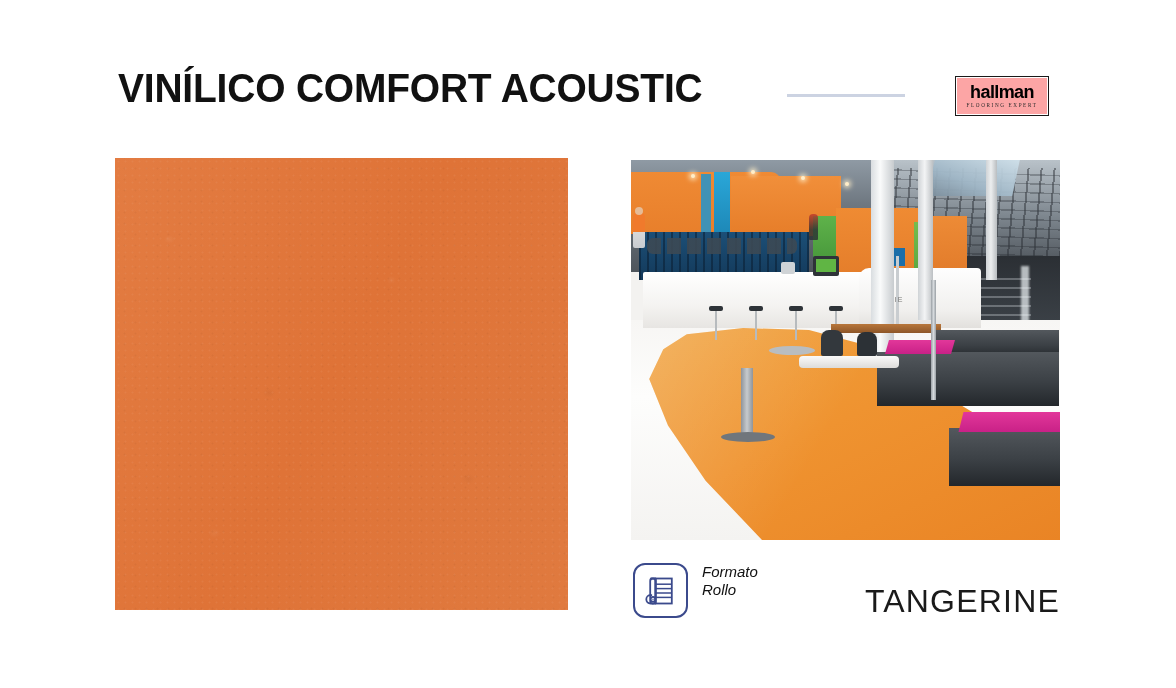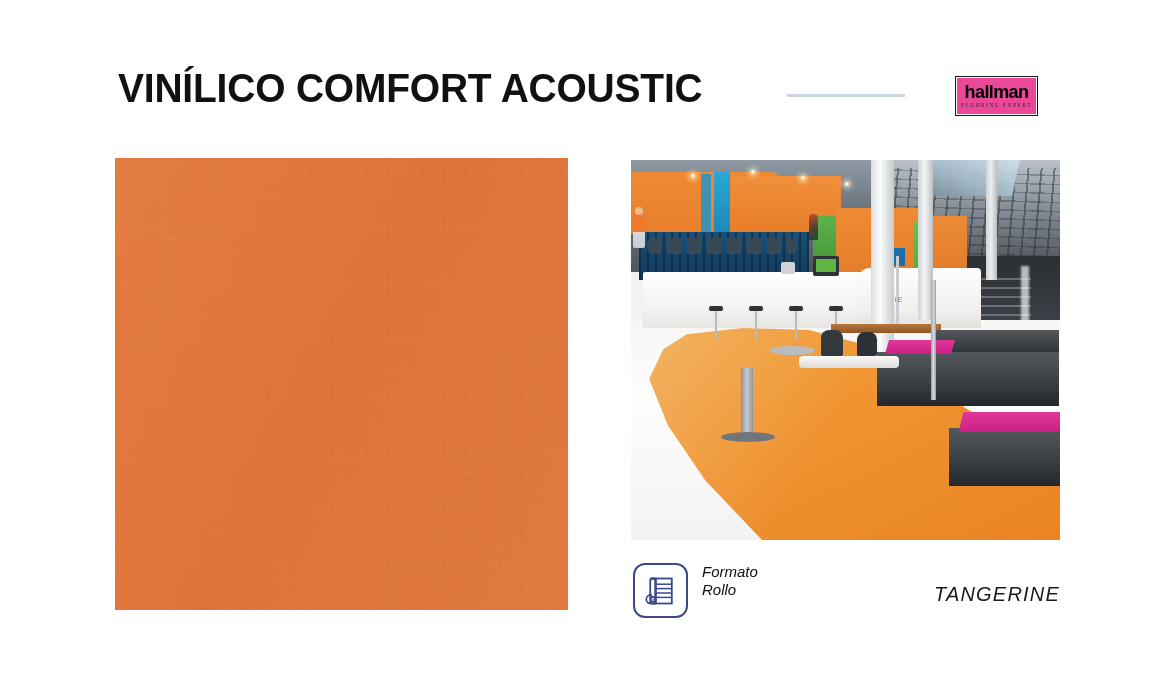--- a/index.html
+++ b/index.html
@@ -41,24 +41,24 @@
     left: 787px;
     top: 94px;
     width: 118px;
     height: 3px;
     background: #ccd3e2;
   }
   .brand-logo {
     position: absolute;
     left: 955px;
     top: 76px;
-    width: 83px;
+    width: 94px;
     height: 40px;
     border: 1.5px solid #1a1a1a;
-    background: #ec4899;
+    background: #fca5a5;
     box-sizing: border-box;
     display: flex;
     flex-direction: column;
     align-items: center;
     justify-content: center;
   }
   .brand-logo-inner {
     border: 1px solid #ffffff;
     width: 100%;
     height: 100%;
@@ -373,22 +373,21 @@
   .format-label {
     font-size: 15px;
     font-style: italic;
     color: #111111;
     line-height: 1.22;
   }
   .product-name {
     position: absolute;
     right: 116px;
     top: 583px;
-    font-size: 20px;
-    font-style: italic;
+    font-size: 32px;
     font-weight: 400;
     letter-spacing: 1.2px;
     color: #1a1a1a;
     white-space: nowrap;
   }
 </style>
 </head>
 <body>
 
 <div class="header">

